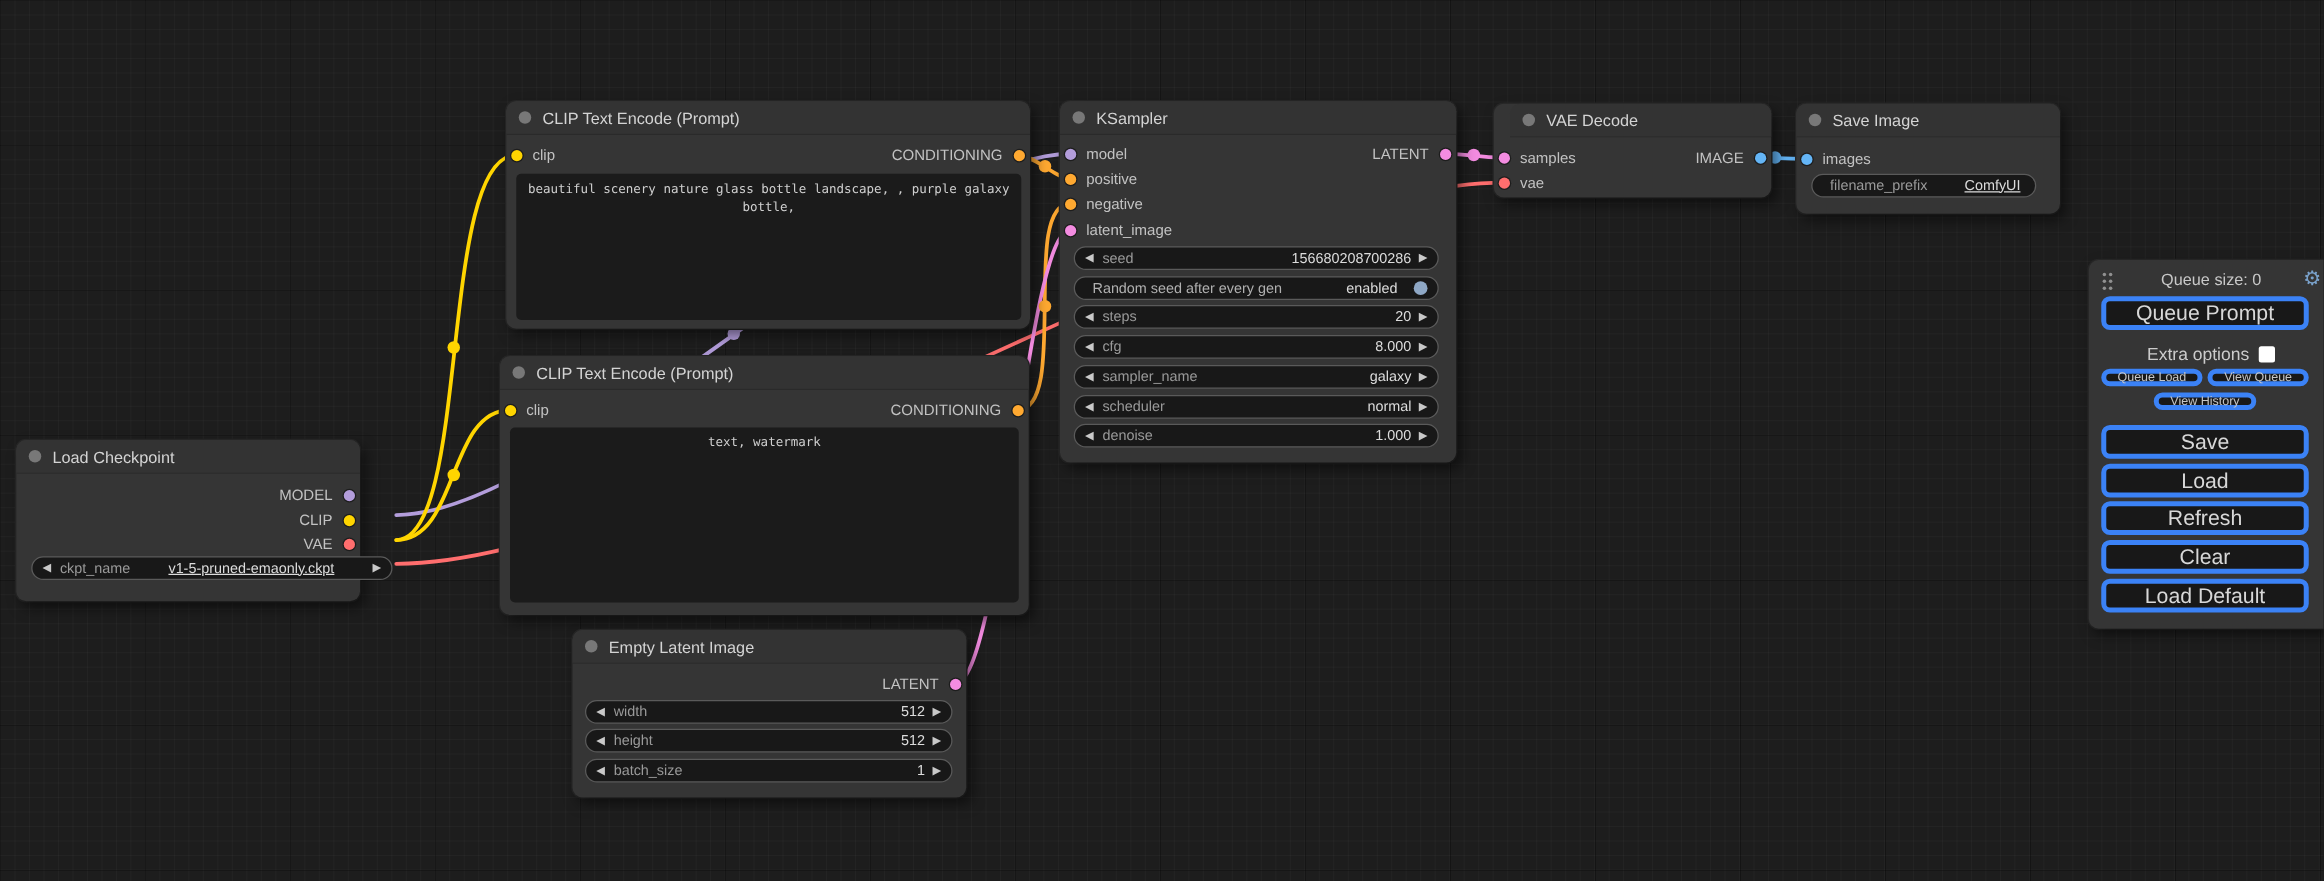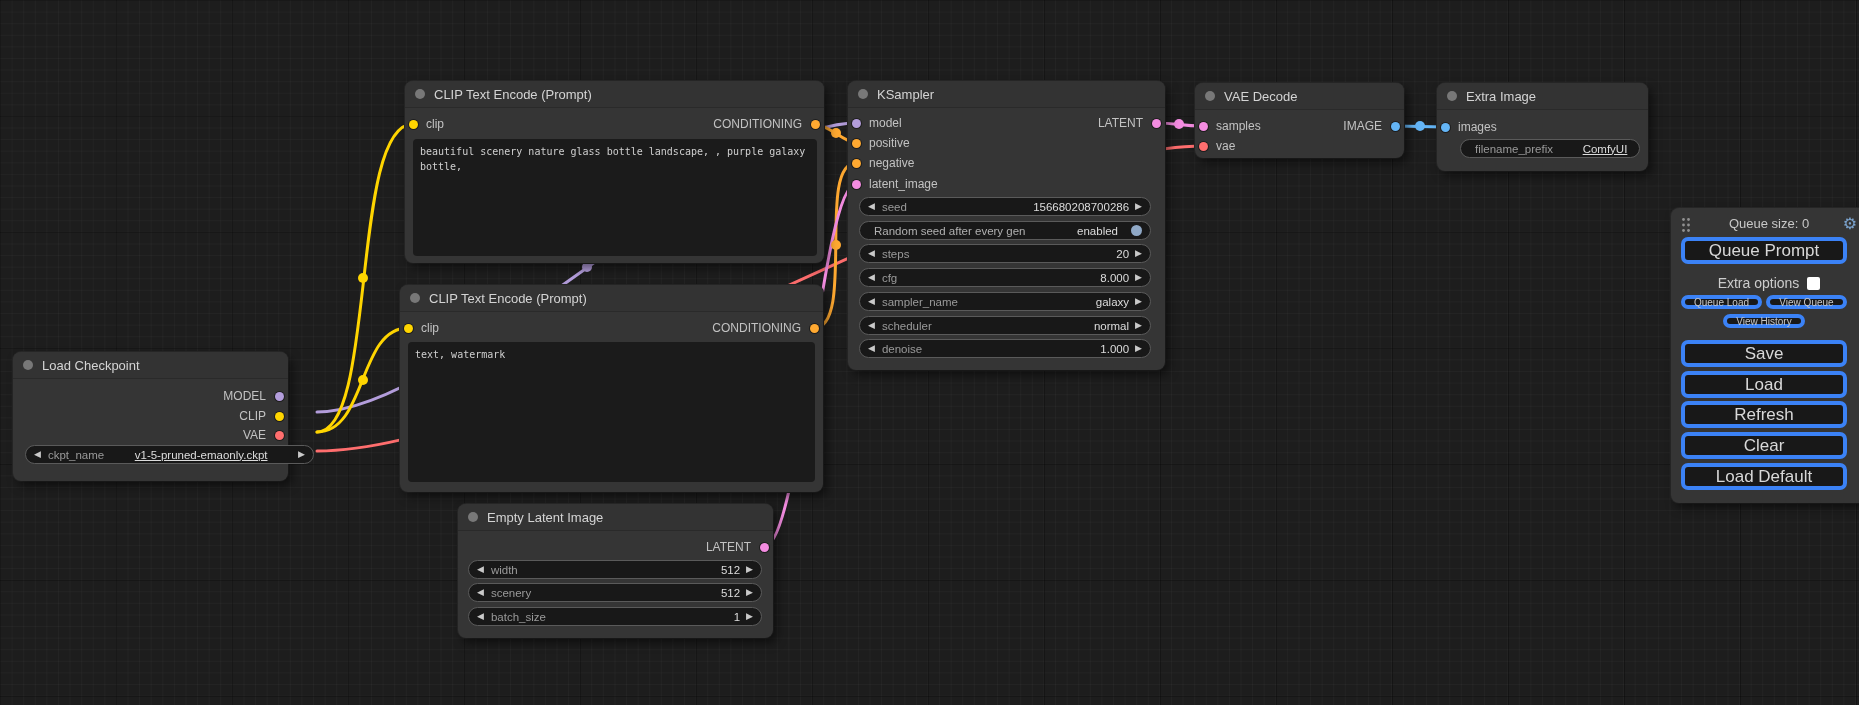--- a/index.html
+++ b/index.html
@@ -13,20 +13,21 @@
       linear-gradient(rgba(255,255,255,0.028) 1px, transparent 1px),
       linear-gradient(90deg, rgba(255,255,255,0.028) 1px, transparent 1px);
     background-size:116px 116px, 116px 116px, 11.6px 11.6px, 11.6px 11.6px;
   }
   .wires { position:absolute; left:0; top:0; width:1859px; height:705px; pointer-events:none; }
 
   .node {
     position:absolute; background:#353535; border-radius:8px;
     box-shadow:4px 5px 10px rgba(0,0,0,0.5), 0 0 0 1px #282828;
     color:#ddd;
+    text-align:center;
   }
   .node-title {
     height:26px; display:flex; align-items:center; padding:0 10px;
     background:#333333; border-radius:8px 8px 0 0; border-bottom:1px solid #2a2a2a;
     font-size:13px; color:#d4d4d4; cursor:default;
   }
   .title-dot { width:10px; height:10px; border-radius:50%; background:#787878; margin-right:9px; flex:0 0 auto; }
 
   .port { position:absolute; display:flex; align-items:center; height:14px; font-size:12px; color:#c2c2c2; }
   .port.in  { left:4px; }
@@ -171,21 +172,21 @@
       <span class="pdot" style="background:var(--c-latent)"></span>
     </div>
     <div class="widget" style="left:10px; top:56px; width:294px;">
       <span class="warr">◀</span>
       <span class="wlabel">width</span>
       <span class="wvalue">512</span>
       <span class="warr">▶</span>
     </div>
     <div class="widget" style="left:10px; top:79px; width:294px;">
       <span class="warr">◀</span>
-      <span class="wlabel">scenery</span>
+      <span class="wlabel">height</span>
       <span class="wvalue">512</span>
       <span class="warr">▶</span>
     </div>
     <div class="widget" style="left:10px; top:103px; width:294px;">
       <span class="warr">◀</span>
       <span class="wlabel">batch_size</span>
       <span class="wvalue">1</span>
       <span class="warr">▶</span>
     </div>
   </div>
@@ -251,21 +252,21 @@
       <span class="warr">▶</span>
     </div>
     <div class="widget" style="left:11px; top:258px; width:292px;">
       <span class="warr">◀</span>
       <span class="wlabel">denoise</span>
       <span class="wvalue">1.000</span>
       <span class="warr">▶</span>
     </div>
   </div>
 
-  <div class="node" style="left:1195px; top:83px; width:209px; height:75px;">
+  <div class="node" style="left:1195px; top:83px; width:209px; height:75px;padding-left:13px;">
     <div class="node-title">
       <span class="title-dot"></span>
       <span>VAE Decode</span>
     </div>
     <div class="port in" style="top:36px">
       <span class="pdot" style="background:var(--c-latent)"></span>
       <span>samples</span>
     </div>
     <div class="port in" style="top:56px">
       <span class="pdot" style="background:var(--c-vae)"></span>
@@ -273,27 +274,27 @@
     </div>
     <div class="port out" style="top:36px">
       <span>IMAGE</span>
       <span class="pdot" style="background:var(--c-image)"></span>
     </div>
   </div>
 
   <div class="node" style="left:1437px; top:83px; width:211px; height:88px;">
     <div class="node-title">
       <span class="title-dot"></span>
-      <span>Extra Image</span>
+      <span>Save Image</span>
     </div>
     <div class="port in" style="top:37px">
       <span class="pdot" style="background:var(--c-image)"></span>
       <span>images</span>
     </div>
-    <div class="widget no-arrows" style="left:23px; top:56px; width:180px;gap:26px;">
+    <div class="widget no-arrows" style="left:12px; top:56px; width:180px;gap:26px;">
       <span class="wlabel" style="color:#9a9a9a">filename_prefix</span>
       <span class="wvalue centered">ComfyUI</span>
     </div>
   </div>
 
   <div class="qpanel">
     <div class="qheader">
       <svg class="qhandle" viewBox="0 0 10 16">
         <g fill="#909090">
           <circle cx="2.5" cy="2.5" r="1.4"></circle>

